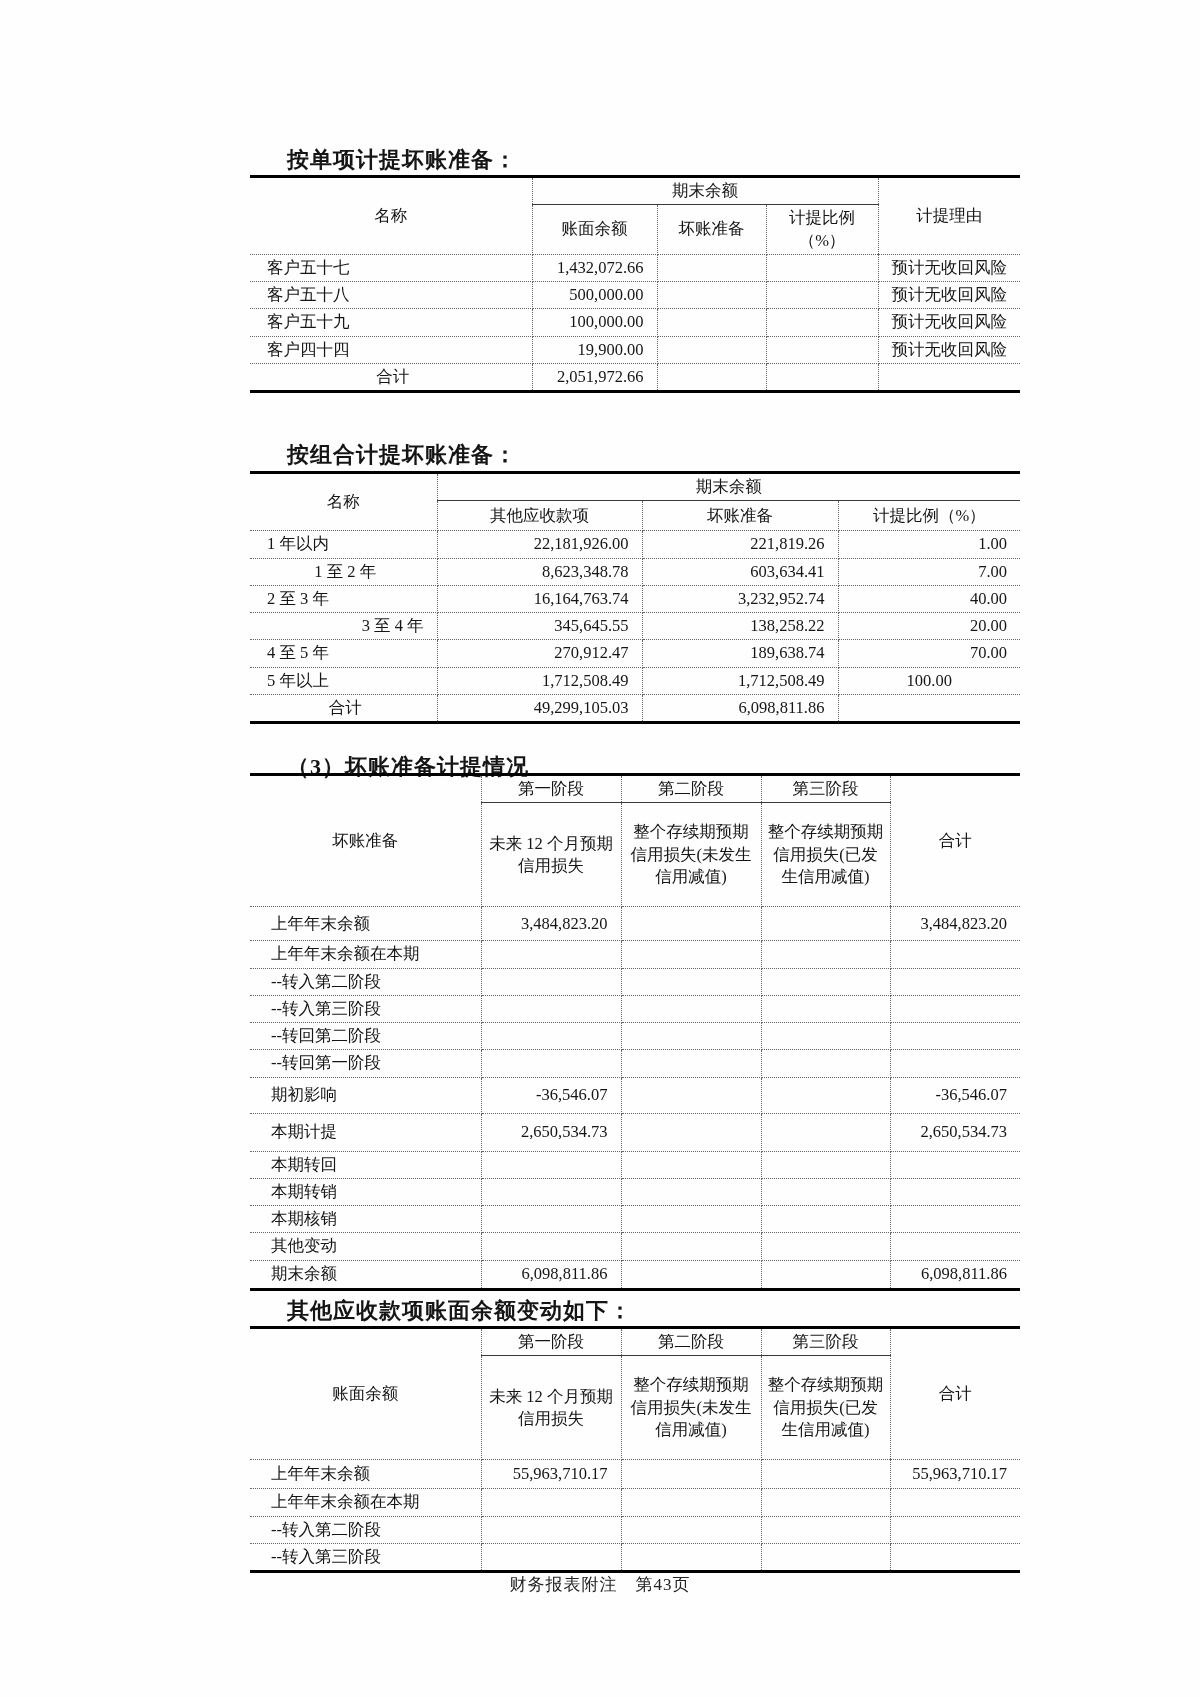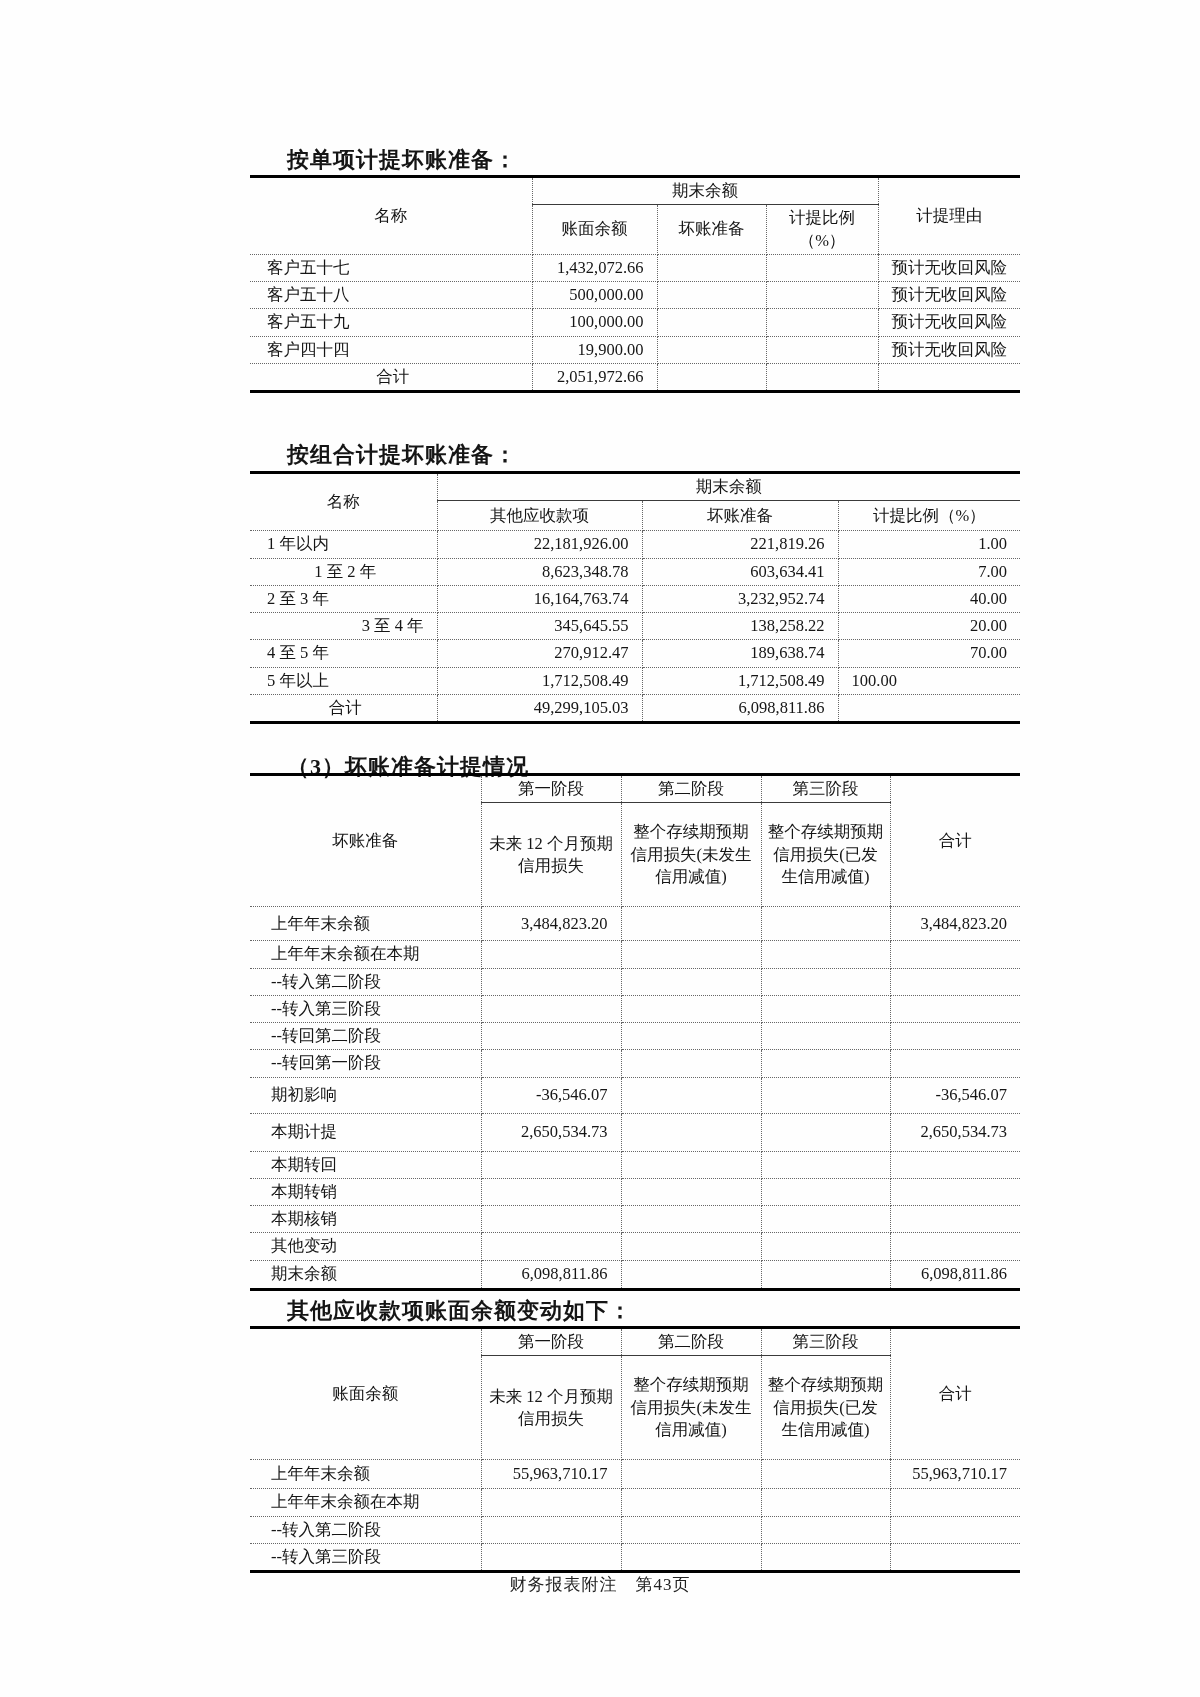--- a/index.html
+++ b/index.html
@@ -187,21 +187,21 @@
         <tr>
           <td class="vr" style="text-align: left;">4 至 5 年</td>
           <td class="vr" style="text-align: right;">270,912.47</td>
           <td class="vr" style="text-align: right;">189,638.74</td>
           <td style="text-align: right;">70.00</td>
         </tr>
         <tr>
           <td class="vr" style="text-align: left;">5 年以上</td>
           <td class="vr" style="text-align: right;">1,712,508.49</td>
           <td class="vr" style="text-align: right;">1,712,508.49</td>
-          <td style="text-align: left;">100.00</td>
+          <td style="text-align: center;">100.00</td>
         </tr>
         <tr>
           <td class="vr" style="text-align: left;">合计</td>
           <td class="vr" style="text-align: right;">49,299,105.03</td>
           <td class="vr" style="text-align: right;">6,098,811.86</td>
           <td style="text-align: right;"></td>
         </tr>
       </tbody>
   </table>
 

